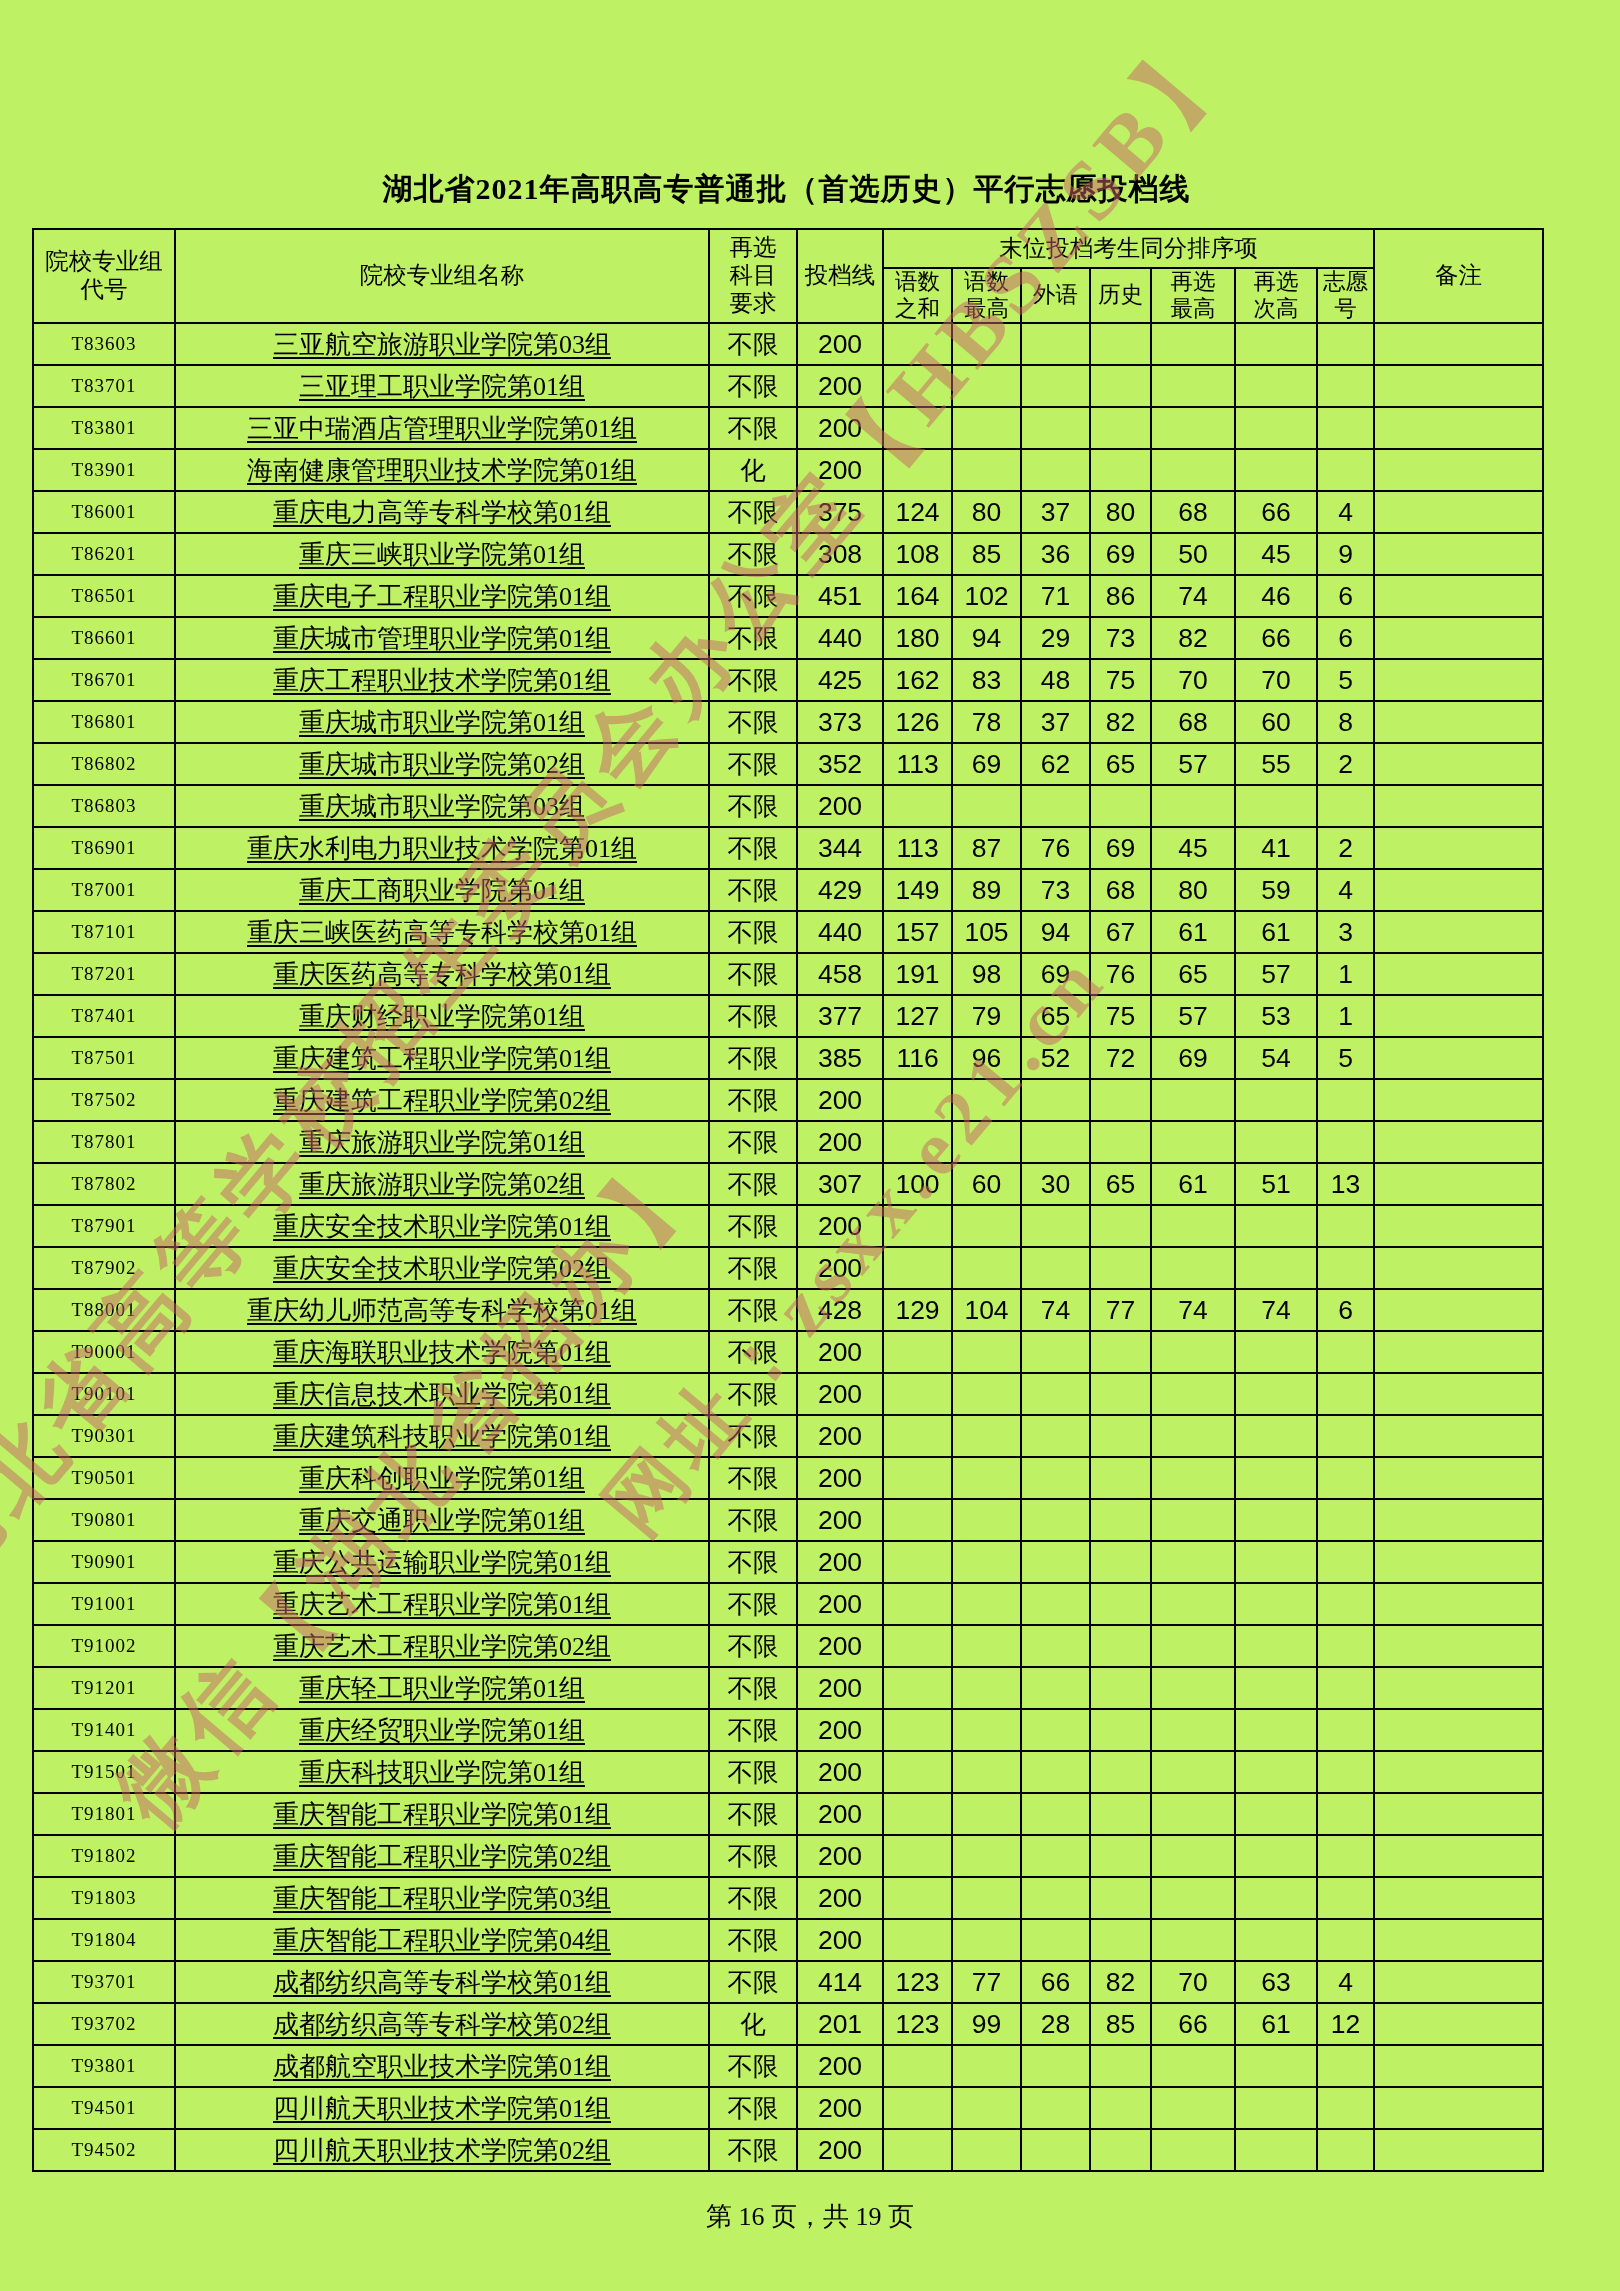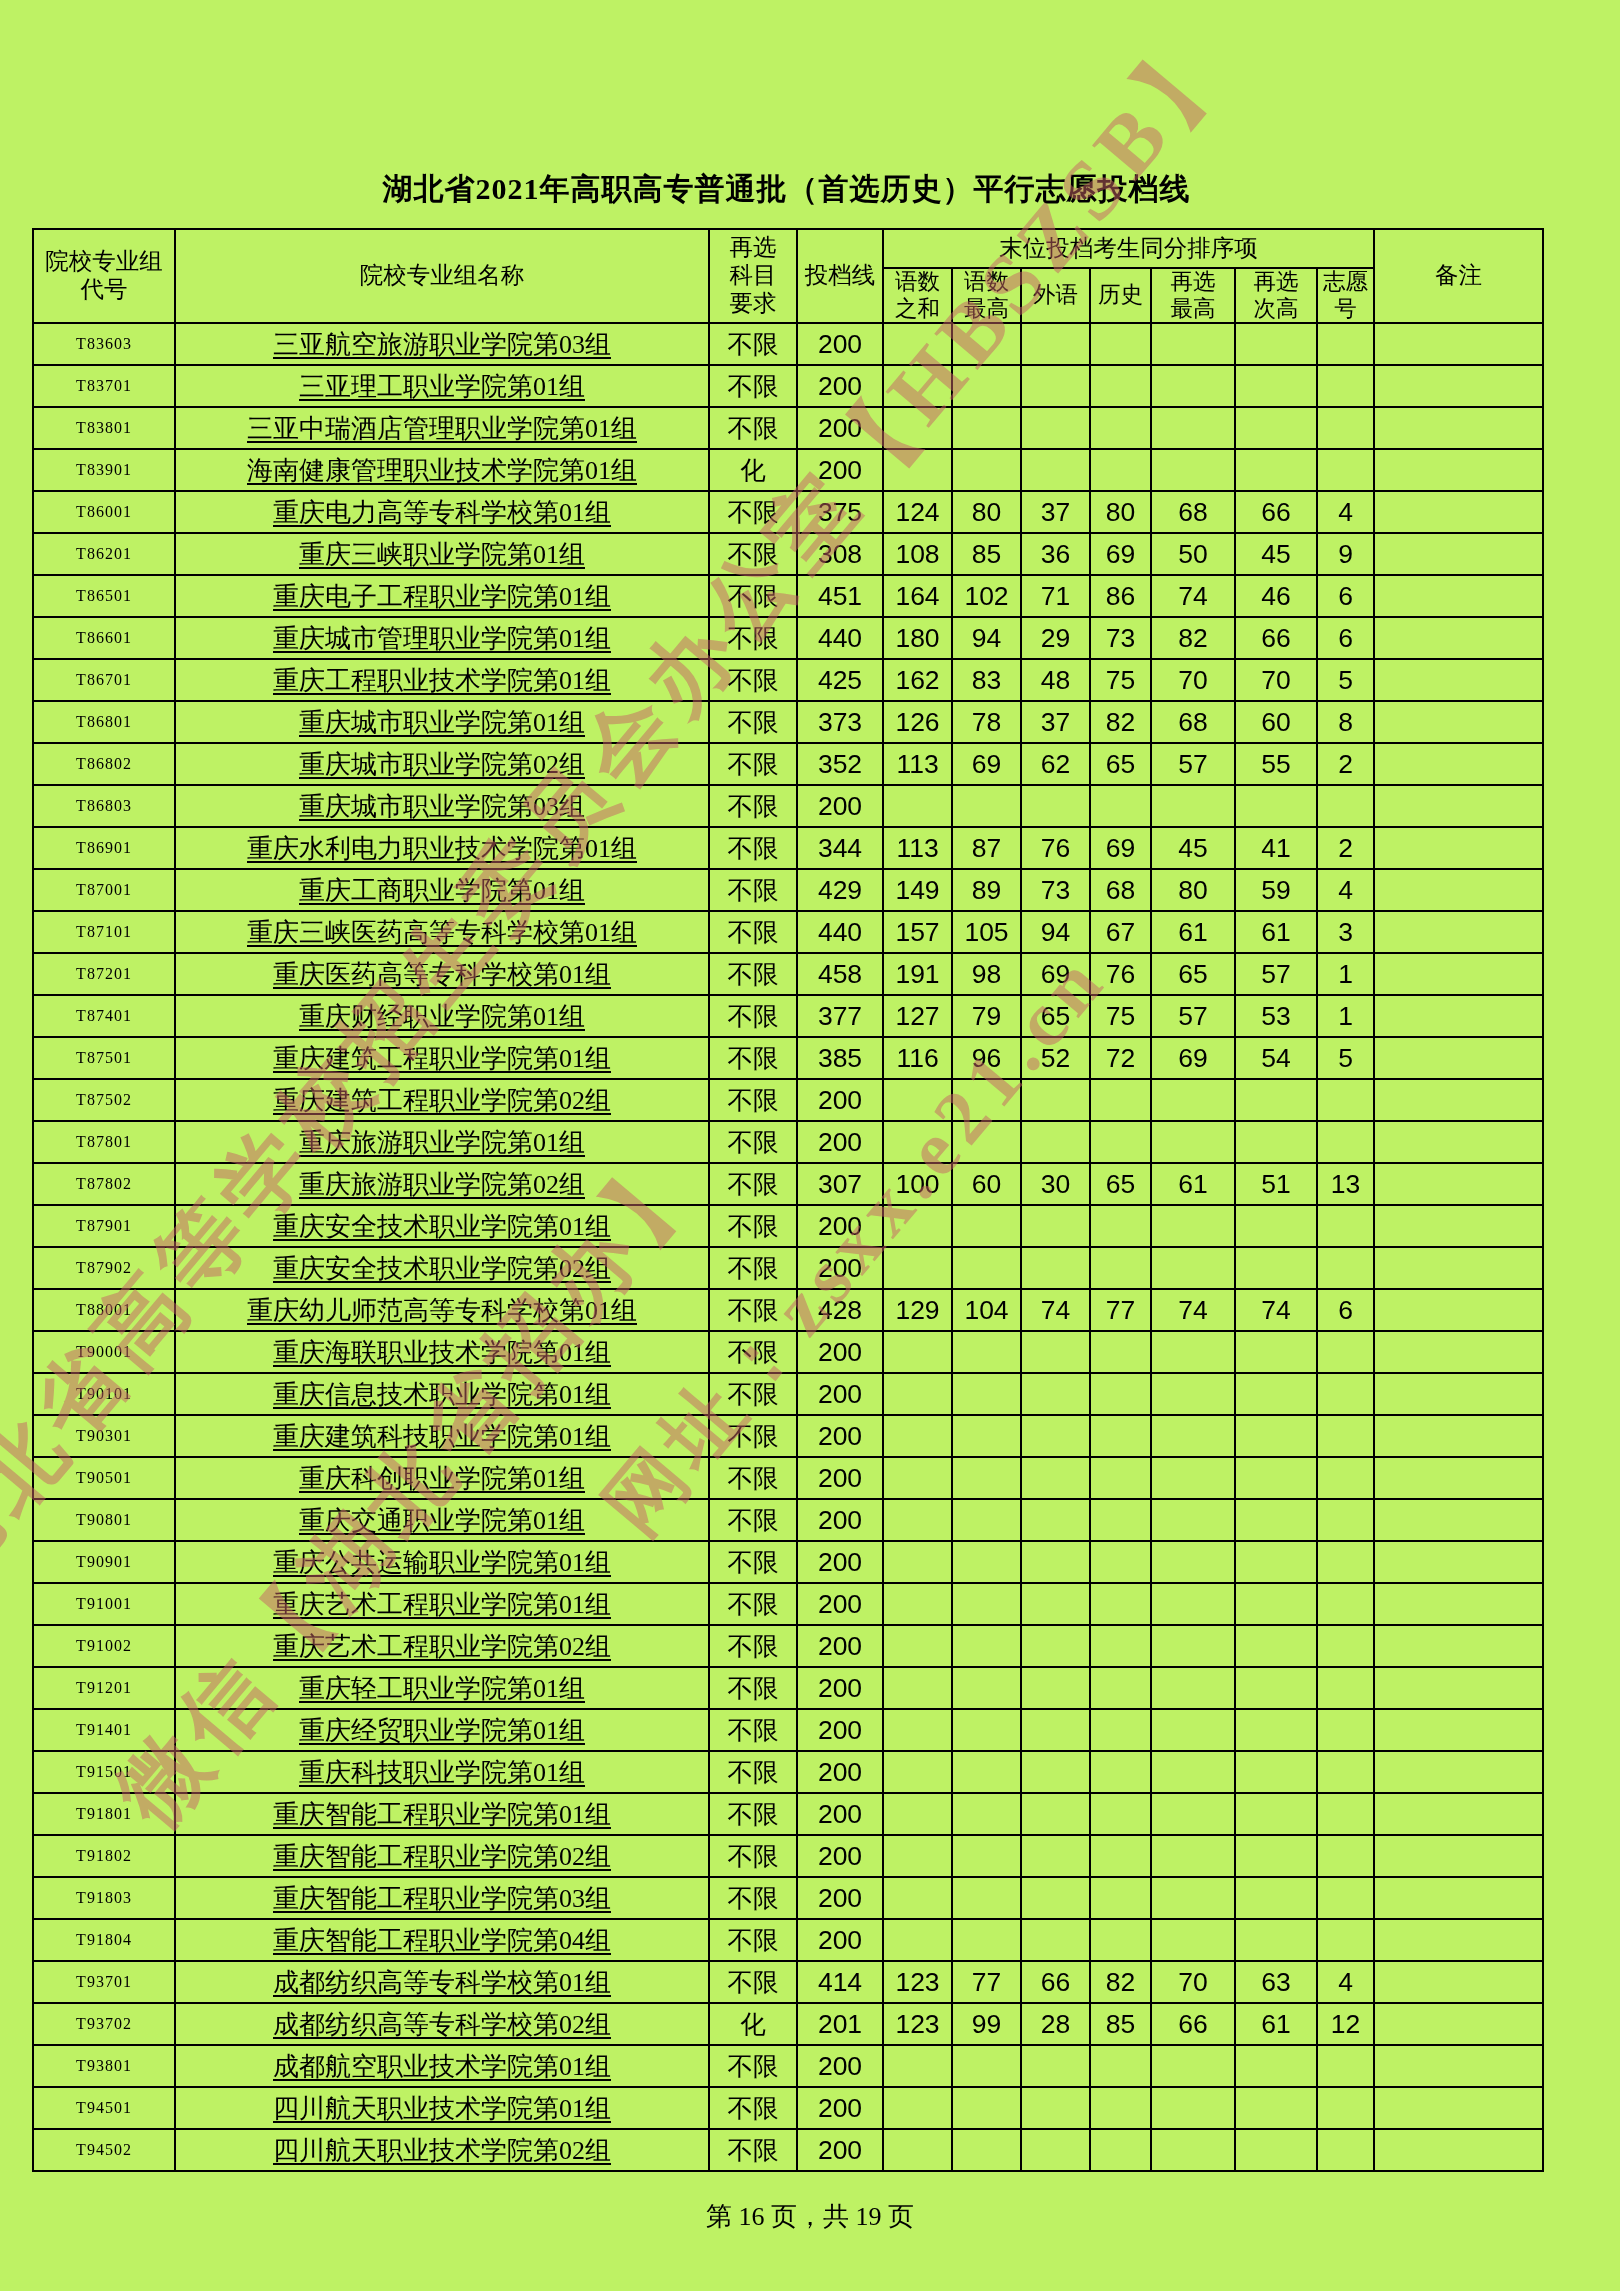--- a/index.html
+++ b/index.html
@@ -41,21 +41,21 @@
   thead th{
     font-weight:normal;
     font-size:23.5px;
     line-height:1.18;
     white-space:pre-line;
   }
   thead tr.h1{height:39px;}
   thead tr.h2{height:55px;}
   thead th.sub{font-size:22.5px;}
   tbody tr{height:42px;}
-  td.c0{font-size:16px;letter-spacing:1px;}
+  td.c0{font-size:19px;letter-spacing:1px;}
   td.c1{
     text-align:left;
     padding-left:8.8px;
     font-size:26px;
     text-decoration:underline;
     text-underline-offset:3.9px;
   }
   td.c2{font-size:25.5px;border-radius:17px;}
   td.c3,td.c4,td.c5,td.c6,td.c7,td.c8,td.c9,td.c10{
     font-family:"Liberation Sans","DejaVu Sans",sans-serif;

